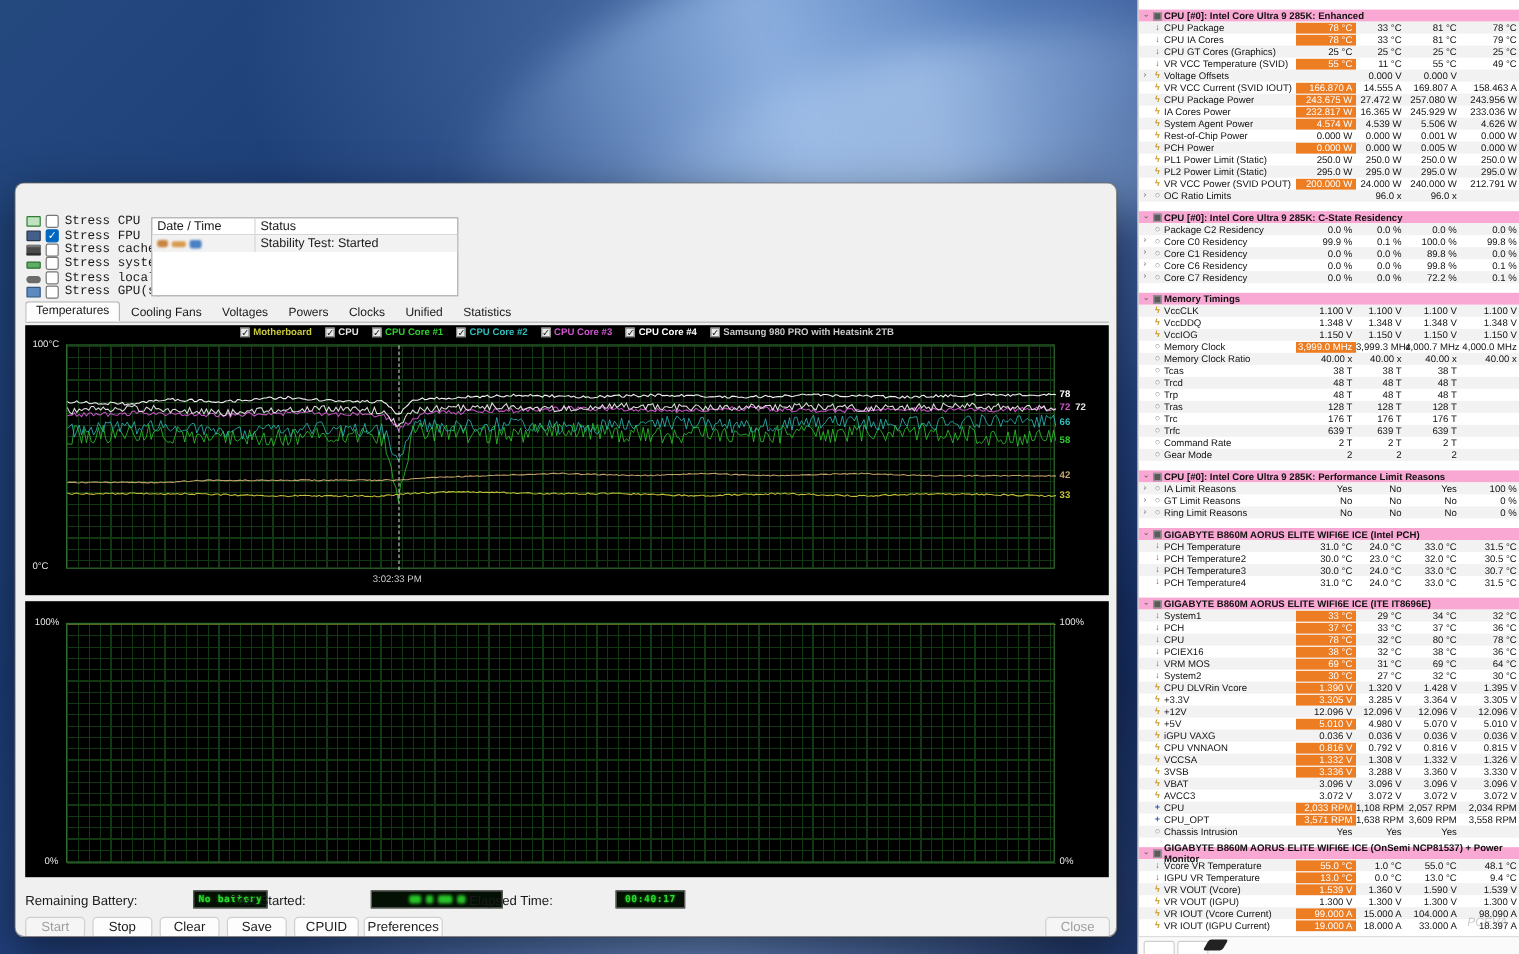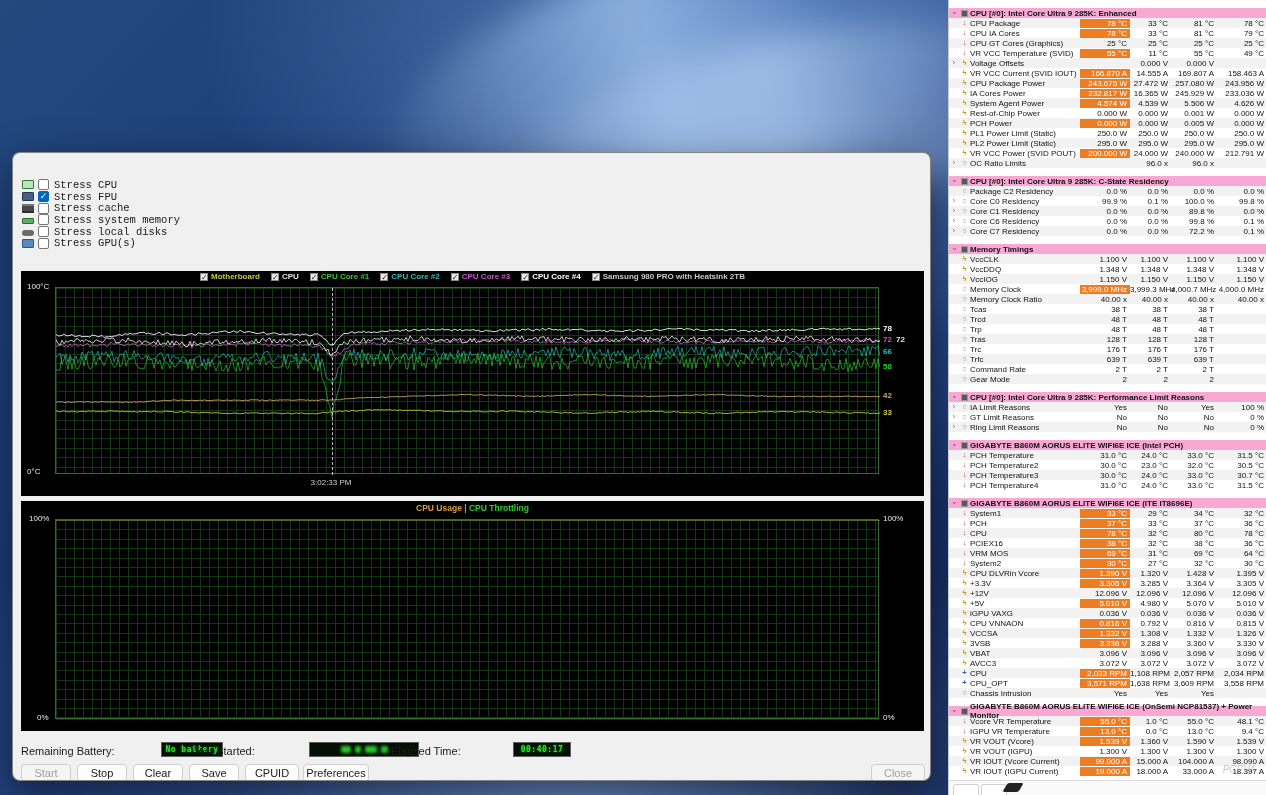--- a/index.html
+++ b/index.html
@@ -171,21 +171,44 @@
         <span class="cb"></span>
         <span class="stress-lbl">Stress local disks</span>
       </div>
       <div class="stress-row">
         <span class="sico ico5"></span>
         <span class="cb"></span>
         <span class="stress-lbl">Stress GPU(s)</span>
       </div>
     </div>
 
-
+  <div id="log-table">
+    <div class="log-head">
+      <span class="log-c1">Date / Time</span>
+      <span class="log-c2">Status</span>
+    </div>
+    <div class="log-row">
+      <span class="log-c1">
+        <span class="smudge" style="width:9px;height:6px;background:#c98341"></span>
+        <span class="smudge" style="width:12px;height:5px;background:#d99a4e"></span>
+        <span class="smudge" style="width:10px;height:7px;background:#4a7fc1"></span>
+      </span>
+      <span class="log-c2">Stability Test: Started</span>
+    </div>
+  </div>
+
+  <div id="tab-strip">
+      <span class="tab active">Temperatures</span>
+      <span class="tab">Cooling Fans</span>
+      <span class="tab">Voltages</span>
+      <span class="tab">Powers</span>
+      <span class="tab">Clocks</span>
+      <span class="tab">Unified</span>
+      <span class="tab">Statistics</span>
+    </div>
 
   <div class="graph" id="temp-graph">
     <div id="temp-legend">
         <span class="leg-item">
           <span class="leg-cb">✓</span>
           <span class="leg-lbl" style="color: rgb(200, 200, 60);">Motherboard</span>
         </span>
         <span class="leg-item">
           <span class="leg-cb">✓</span>
           <span class="leg-lbl" style="color: rgb(230, 230, 230);">CPU</span>
@@ -231,21 +254,20 @@
         <span class="rlabel" style="color: rgb(204, 85, 204); left: 862px; top: 64.36px;">72</span>
         <span class="rlabel" style="color: rgb(230, 230, 230); left: 875px; top: 64.36px;">72</span>
         <span class="rlabel" style="color: rgb(47, 189, 189); left: 862px; top: 75.58px;">66</span>
         <span class="rlabel" style="color: rgb(46, 204, 46); left: 862px; top: 90.54px;">58</span>
         <span class="rlabel" style="color: rgb(200, 168, 112); left: 862px; top: 120.46px;">42</span>
         <span class="rlabel" style="color: rgb(200, 200, 60); left: 862px; top: 137.29px;">33</span>
       </div>
   </div>
 
   <div class="graph" id="usage-graph">
-    <div id="usage-title"><span style="color: rgb(224, 154, 60);">CPU Usage</span><span style="color: rgb(154, 154, 154);"> | </span><span style="color: rgb(46, 204, 46);">CPU Throttling</span></div>
     <div class="plot" id="usage-plot">
       <svg class="traces" id="usage-svg" width="824" height="200" viewBox="0 0 824 200" preserveAspectRatio="none">
           <path d="M0,0.0L2,0.0L4,0.0L6,0.0L8,0.0L10,0.0L12,0.0L14,0.0L16,0.0L18,0.0L20,0.0L22,0.0L24,0.0L26,0.0L28,0.0L30,0.0L32,0.0L34,0.0L36,0.0L38,0.0L40,0.0L42,0.0L44,0.0L46,0.0L48,0.0L50,0.0L52,0.0L54,0.0L56,0.0L58,0.0L60,0.0L62,0.0L64,0.0L66,0.0L68,0.0L70,0.0L72,0.0L74,0.0L76,0.0L78,0.0L80,0.0L82,0.0L84,0.0L86,0.0L88,0.0L90,0.0L92,0.0L94,0.0L96,0.0L98,0.0L100,0.0L102,0.0L104,0.0L106,0.0L108,0.0L110,0.0L112,0.0L114,0.0L116,0.0L118,0.0L120,0.0L122,0.0L124,0.0L126,0.0L128,0.0L130,0.0L132,0.0L134,0.0L136,0.0L138,0.0L140,0.0L142,0.0L144,0.0L146,0.0L148,0.0L150,0.0L152,0.0L154,0.0L156,0.0L158,0.0L160,0.0L162,0.0L164,0.0L166,0.0L168,0.0L170,0.0L172,0.0L174,0.0L176,0.0L178,0.0L180,0.0L182,0.0L184,0.0L186,0.0L188,0.0L190,0.0L192,0.0L194,0.0L196,0.0L198,0.0L200,0.0L202,0.0L204,0.0L206,0.0L208,0.0L210,0.0L212,0.0L214,0.0L216,0.0L218,0.0L220,0.0L222,0.0L224,0.0L226,0.0L228,0.0L230,0.0L232,0.0L234,0.0L236,0.0L238,0.0L240,0.0L242,0.0L244,0.0L246,0.0L248,0.0L250,0.0L252,0.0L254,0.0L256,0.0L258,0.0L260,0.0L262,0.0L264,0.0L266,0.0L268,0.0L270,0.0L272,0.0L274,0.0L276,0.0L278,0.0L280,0.0L282,0.0L284,0.0L286,0.0L288,0.0L290,0.0L292,0.0L294,0.0L296,0.0L298,0.0L300,0.0L302,0.0L304,0.0L306,0.0L308,0.0L310,0.0L312,0.0L314,0.0L316,0.0L318,0.0L320,0.0L322,0.0L324,0.0L326,0.0L328,0.0L330,0.0L332,0.0L334,0.0L336,0.0L338,0.0L340,0.0L342,0.0L344,0.0L346,0.0L348,0.0L350,0.0L352,0.0L354,0.0L356,0.0L358,0.0L360,0.0L362,0.0L364,0.0L366,0.0L368,0.0L370,0.0L372,0.0L374,0.0L376,0.0L378,0.0L380,0.0L382,0.0L384,0.0L386,0.0L388,0.0L390,0.0L392,0.0L394,0.0L396,0.0L398,0.0L400,0.0L402,0.0L404,0.0L406,0.0L408,0.0L410,0.0L412,0.0L414,0.0L416,0.0L418,0.0L420,0.0L422,0.0L424,0.0L426,0.0L428,0.0L430,0.0L432,0.0L434,0.0L436,0.0L438,0.0L440,0.0L442,0.0L444,0.0L446,0.0L448,0.0L450,0.0L452,0.0L454,0.0L456,0.0L458,0.0L460,0.0L462,0.0L464,0.0L466,0.0L468,0.0L470,0.0L472,0.0L474,0.0L476,0.0L478,0.0L480,0.0L482,0.0L484,0.0L486,0.0L488,0.0L490,0.0L492,0.0L494,0.0L496,0.0L498,0.0L500,0.0L502,0.0L504,0.0L506,0.0L508,0.0L510,0.0L512,0.0L514,0.0L516,0.0L518,0.0L520,0.0L522,0.0L524,0.0L526,0.0L528,0.0L530,0.0L532,0.0L534,0.0L536,0.0L538,0.0L540,0.0L542,0.0L544,0.0L546,0.0L548,0.0L550,0.0L552,0.0L554,0.0L556,0.0L558,0.0L560,0.0L562,0.0L564,0.0L566,0.0L568,0.0L570,0.0L572,0.0L574,0.0L576,0.0L578,0.0L580,0.0L582,0.0L584,0.0L586,0.0L588,0.0L590,0.0L592,0.0L594,0.0L596,0.0L598,0.0L600,0.0L602,0.0L604,0.0L606,0.0L608,0.0L610,0.0L612,0.0L614,0.0L616,0.0L618,0.0L620,0.0L622,0.0L624,0.0L626,0.0L628,0.0L630,0.0L632,0.0L634,0.0L636,0.0L638,0.0L640,0.0L642,0.0L644,0.0L646,0.0L648,0.0L650,0.0L652,0.0L654,0.0L656,0.0L658,0.0L660,0.0L662,0.0L664,0.0L666,0.0L668,0.0L670,0.0L672,0.0L674,0.0L676,0.0L678,0.0L680,0.0L682,0.0L684,0.0L686,0.0L688,0.0L690,0.0L692,0.0L694,0.0L696,0.0L698,0.0L700,0.0L702,0.0L704,0.0L706,0.0L708,0.0L710,0.0L712,0.0L714,0.0L716,0.0L718,0.0L720,0.0L722,0.0L724,0.0L726,0.0L728,0.0L730,0.0L732,0.0L734,0.0L736,0.0L738,0.0L740,0.0L742,0.0L744,0.0L746,0.0L748,0.0L750,0.0L752,0.0L754,0.0L756,0.0L758,0.0L760,0.0L762,0.0L764,0.0L766,0.0L768,0.0L770,0.0L772,0.0L774,0.0L776,0.0L778,0.0L780,0.0L782,0.0L784,0.0L786,0.0L788,0.0L790,0.0L792,0.0L794,0.0L796,0.0L798,0.0L800,0.0L802,0.0L804,0.0L806,0.0L808,0.0L810,0.0L812,0.0L814,0.0L816,0.0L818,0.0L820,0.0L822,0.0L824,0.0" fill="none" stroke="#9a9a2a" stroke-width="1" opacity="0.95"></path>
           <path d="M0,200.0L2,200.0L4,200.0L6,200.0L8,200.0L10,200.0L12,200.0L14,200.0L16,200.0L18,200.0L20,200.0L22,200.0L24,200.0L26,200.0L28,200.0L30,200.0L32,200.0L34,200.0L36,200.0L38,200.0L40,200.0L42,200.0L44,200.0L46,200.0L48,200.0L50,200.0L52,200.0L54,200.0L56,200.0L58,200.0L60,200.0L62,200.0L64,200.0L66,200.0L68,200.0L70,200.0L72,200.0L74,200.0L76,200.0L78,200.0L80,200.0L82,200.0L84,200.0L86,200.0L88,200.0L90,200.0L92,200.0L94,200.0L96,200.0L98,200.0L100,200.0L102,200.0L104,200.0L106,200.0L108,200.0L110,200.0L112,200.0L114,200.0L116,200.0L118,200.0L120,200.0L122,200.0L124,200.0L126,200.0L128,200.0L130,200.0L132,200.0L134,200.0L136,200.0L138,200.0L140,200.0L142,200.0L144,200.0L146,200.0L148,200.0L150,200.0L152,200.0L154,200.0L156,200.0L158,200.0L160,200.0L162,200.0L164,200.0L166,200.0L168,200.0L170,200.0L172,200.0L174,200.0L176,200.0L178,200.0L180,200.0L182,200.0L184,200.0L186,200.0L188,200.0L190,200.0L192,200.0L194,200.0L196,200.0L198,200.0L200,200.0L202,200.0L204,200.0L206,200.0L208,200.0L210,200.0L212,200.0L214,200.0L216,200.0L218,200.0L220,200.0L222,200.0L224,200.0L226,200.0L228,200.0L230,200.0L232,200.0L234,200.0L236,200.0L238,200.0L240,200.0L242,200.0L244,200.0L246,200.0L248,200.0L250,200.0L252,200.0L254,200.0L256,200.0L258,200.0L260,200.0L262,200.0L264,200.0L266,200.0L268,200.0L270,200.0L272,200.0L274,200.0L276,200.0L278,200.0L280,200.0L282,200.0L284,200.0L286,200.0L288,200.0L290,200.0L292,200.0L294,200.0L296,200.0L298,200.0L300,200.0L302,200.0L304,200.0L306,200.0L308,200.0L310,200.0L312,200.0L314,200.0L316,200.0L318,200.0L320,200.0L322,200.0L324,200.0L326,200.0L328,200.0L330,200.0L332,200.0L334,200.0L336,200.0L338,200.0L340,200.0L342,200.0L344,200.0L346,200.0L348,200.0L350,200.0L352,200.0L354,200.0L356,200.0L358,200.0L360,200.0L362,200.0L364,200.0L366,200.0L368,200.0L370,200.0L372,200.0L374,200.0L376,200.0L378,200.0L380,200.0L382,200.0L384,200.0L386,200.0L388,200.0L390,200.0L392,200.0L394,200.0L396,200.0L398,200.0L400,200.0L402,200.0L404,200.0L406,200.0L408,200.0L410,200.0L412,200.0L414,200.0L416,200.0L418,200.0L420,200.0L422,200.0L424,200.0L426,200.0L428,200.0L430,200.0L432,200.0L434,200.0L436,200.0L438,200.0L440,200.0L442,200.0L444,200.0L446,200.0L448,200.0L450,200.0L452,200.0L454,200.0L456,200.0L458,200.0L460,200.0L462,200.0L464,200.0L466,200.0L468,200.0L470,200.0L472,200.0L474,200.0L476,200.0L478,200.0L480,200.0L482,200.0L484,200.0L486,200.0L488,200.0L490,200.0L492,200.0L494,200.0L496,200.0L498,200.0L500,200.0L502,200.0L504,200.0L506,200.0L508,200.0L510,200.0L512,200.0L514,200.0L516,200.0L518,200.0L520,200.0L522,200.0L524,200.0L526,200.0L528,200.0L530,200.0L532,200.0L534,200.0L536,200.0L538,200.0L540,200.0L542,200.0L544,200.0L546,200.0L548,200.0L550,200.0L552,200.0L554,200.0L556,200.0L558,200.0L560,200.0L562,200.0L564,200.0L566,200.0L568,200.0L570,200.0L572,200.0L574,200.0L576,200.0L578,200.0L580,200.0L582,200.0L584,200.0L586,200.0L588,200.0L590,200.0L592,200.0L594,200.0L596,200.0L598,200.0L600,200.0L602,200.0L604,200.0L606,200.0L608,200.0L610,200.0L612,200.0L614,200.0L616,200.0L618,200.0L620,200.0L622,200.0L624,200.0L626,200.0L628,200.0L630,200.0L632,200.0L634,200.0L636,200.0L638,200.0L640,200.0L642,200.0L644,200.0L646,200.0L648,200.0L650,200.0L652,200.0L654,200.0L656,200.0L658,200.0L660,200.0L662,200.0L664,200.0L666,200.0L668,200.0L670,200.0L672,200.0L674,200.0L676,200.0L678,200.0L680,200.0L682,200.0L684,200.0L686,200.0L688,200.0L690,200.0L692,200.0L694,200.0L696,200.0L698,200.0L700,200.0L702,200.0L704,200.0L706,200.0L708,200.0L710,200.0L712,200.0L714,200.0L716,200.0L718,200.0L720,200.0L722,200.0L724,200.0L726,200.0L728,200.0L730,200.0L732,200.0L734,200.0L736,200.0L738,200.0L740,200.0L742,200.0L744,200.0L746,200.0L748,200.0L750,200.0L752,200.0L754,200.0L756,200.0L758,200.0L760,200.0L762,200.0L764,200.0L766,200.0L768,200.0L770,200.0L772,200.0L774,200.0L776,200.0L778,200.0L780,200.0L782,200.0L784,200.0L786,200.0L788,200.0L790,200.0L792,200.0L794,200.0L796,200.0L798,200.0L800,200.0L802,200.0L804,200.0L806,200.0L808,200.0L810,200.0L812,200.0L814,200.0L816,200.0L818,200.0L820,200.0L822,200.0L824,200.0" fill="none" stroke="#2a6b2a" stroke-width="1" opacity="0.95"></path>
         </svg>
     </div>
     <span class="axis-lbl" style="left:8px;top:13px">100%</span>
     <span class="axis-lbl" style="left:862px;top:13px">100%</span>
     <span class="axis-lbl" style="left:16px;top:212px">0%</span>
     <span class="axis-lbl" style="left:862px;top:212px">0%</span>

